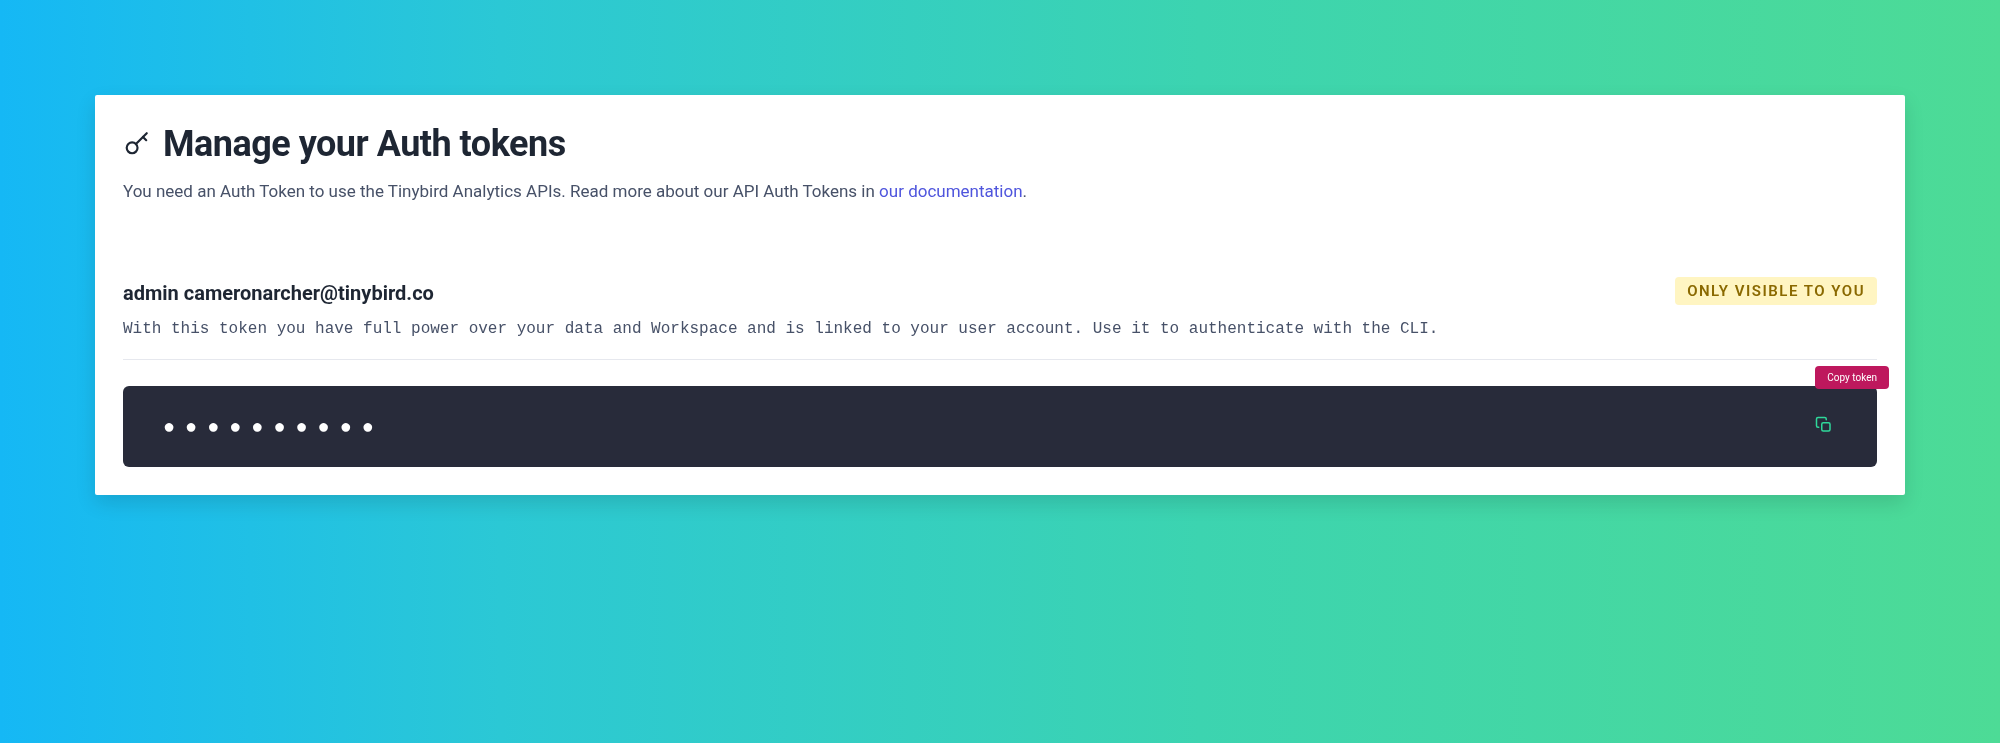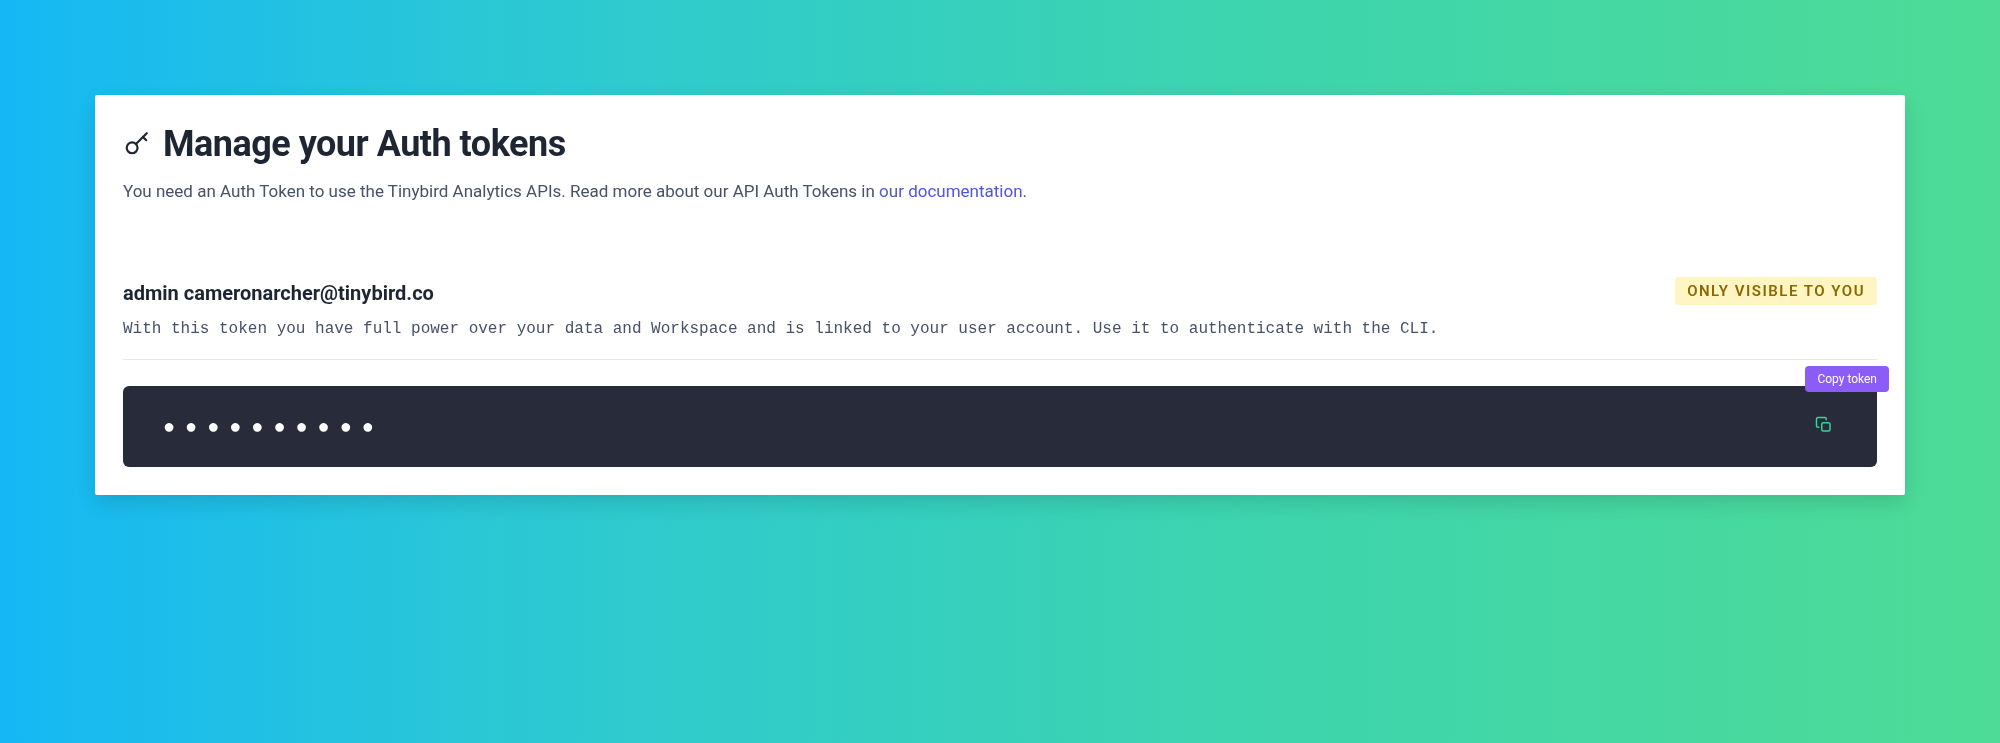--- a/index.html
+++ b/index.html
@@ -105,23 +105,23 @@
     cursor: pointer;
     padding: 4px;
     display: inline-flex;
     align-items: center;
     justify-content: center;
   }
   .tooltip {
     position: absolute;
     top: -20px;
     right: -12px;
-    background: #8b5cf6;
+    background: #be185d;
     color: #ffffff;
-    font-size: 12px;
+    font-size: 10px;
     padding: 6px 12px;
     border-radius: 4px;
     white-space: nowrap;
   }
 </style>
 </head>
 <body>
 
 <div class="card">
 

